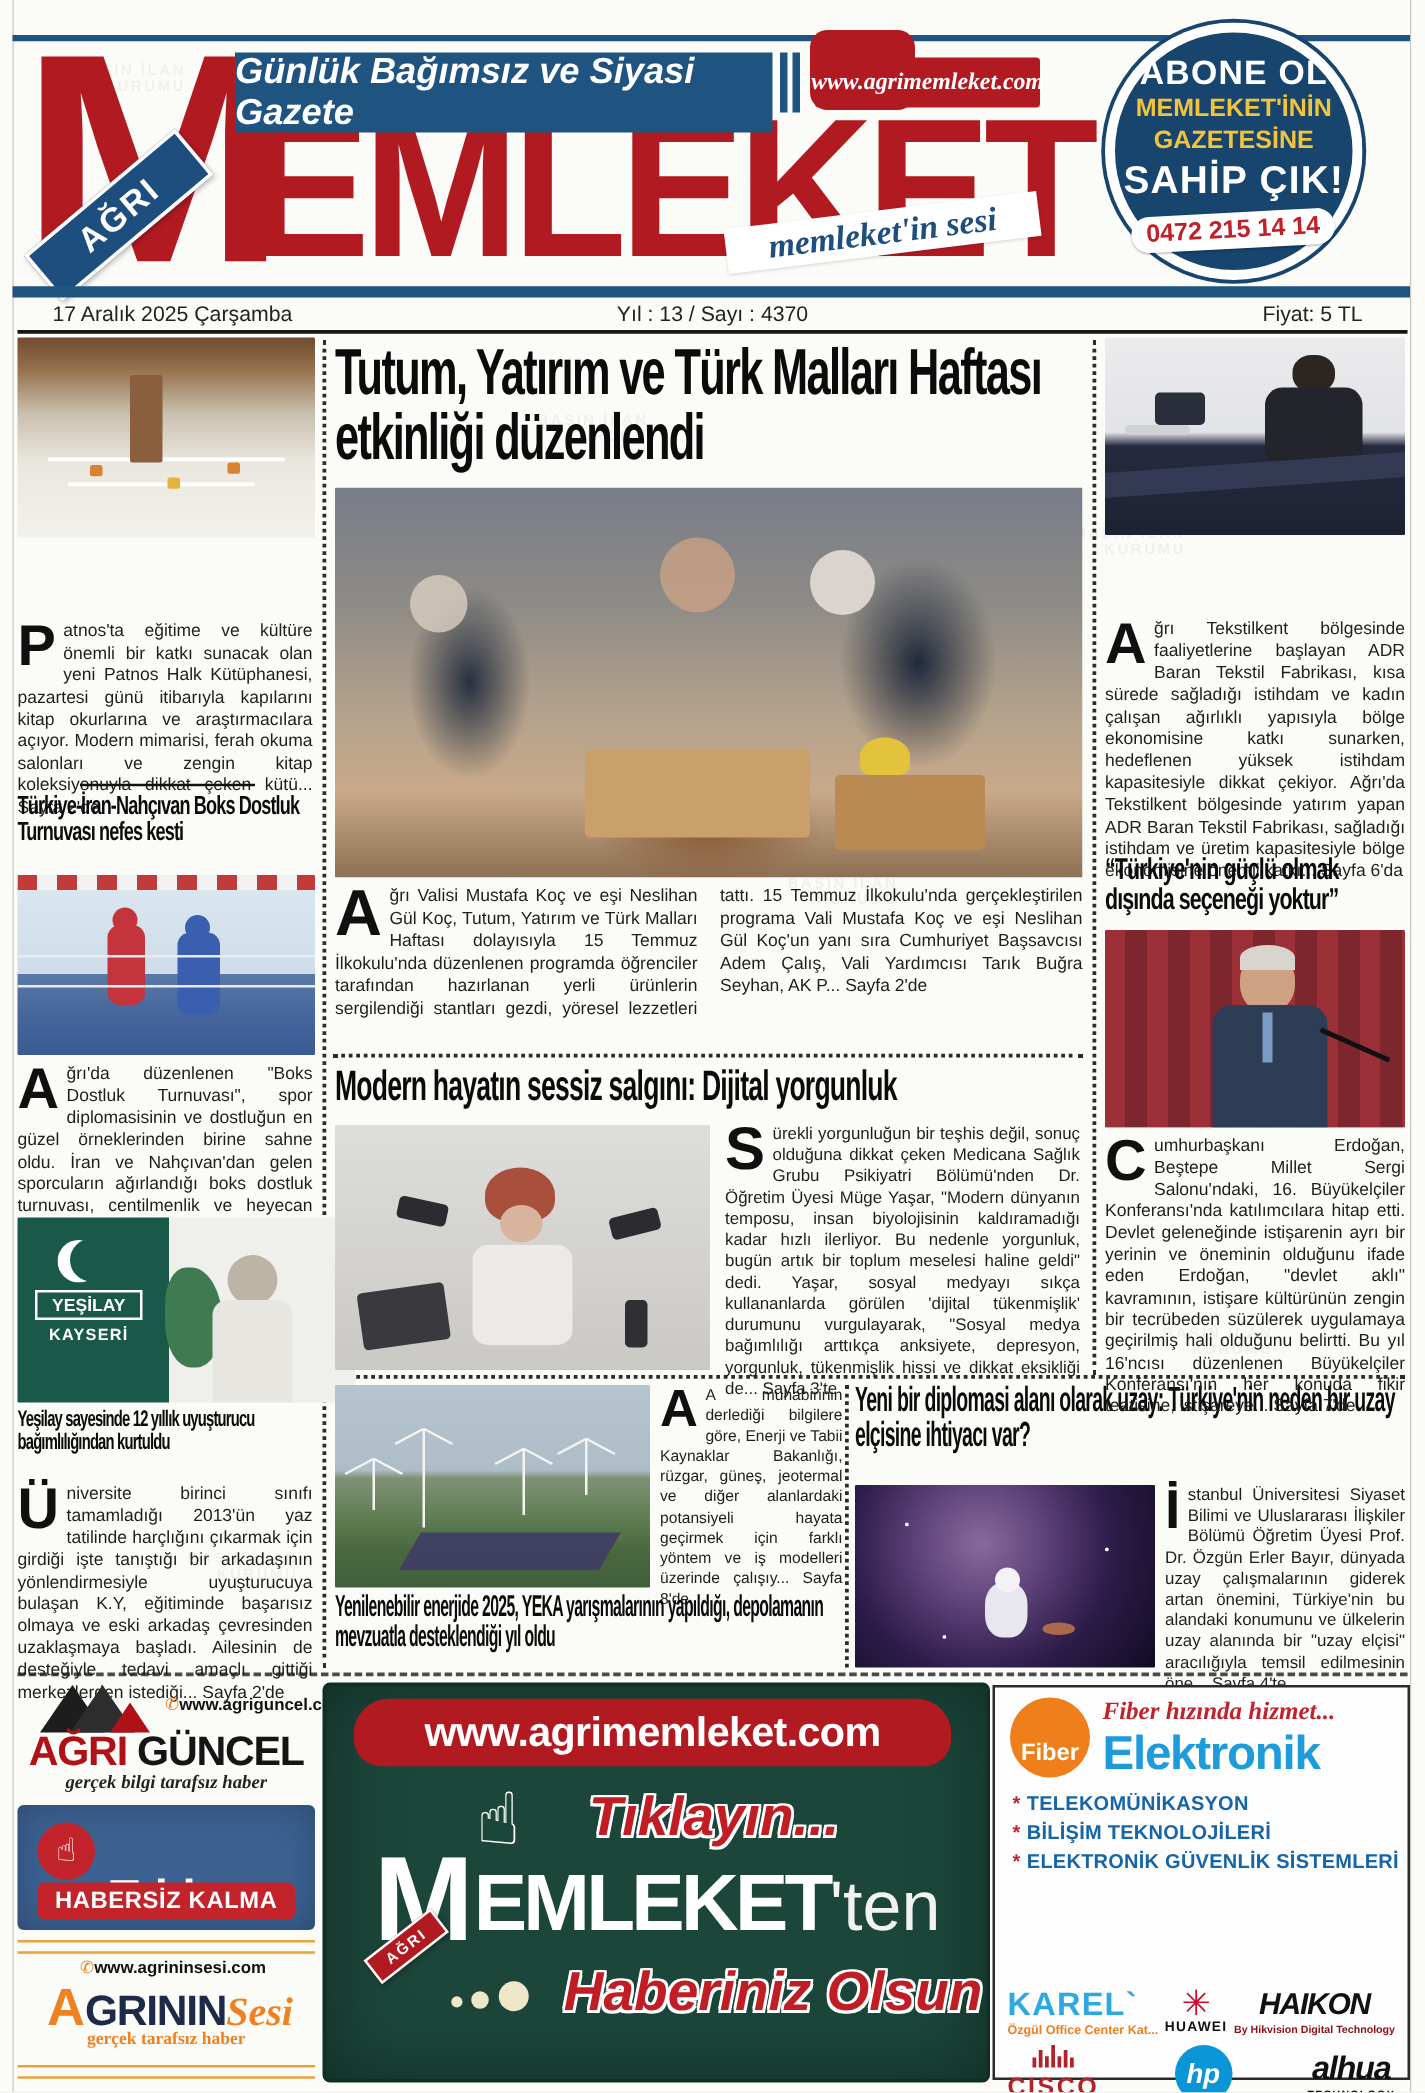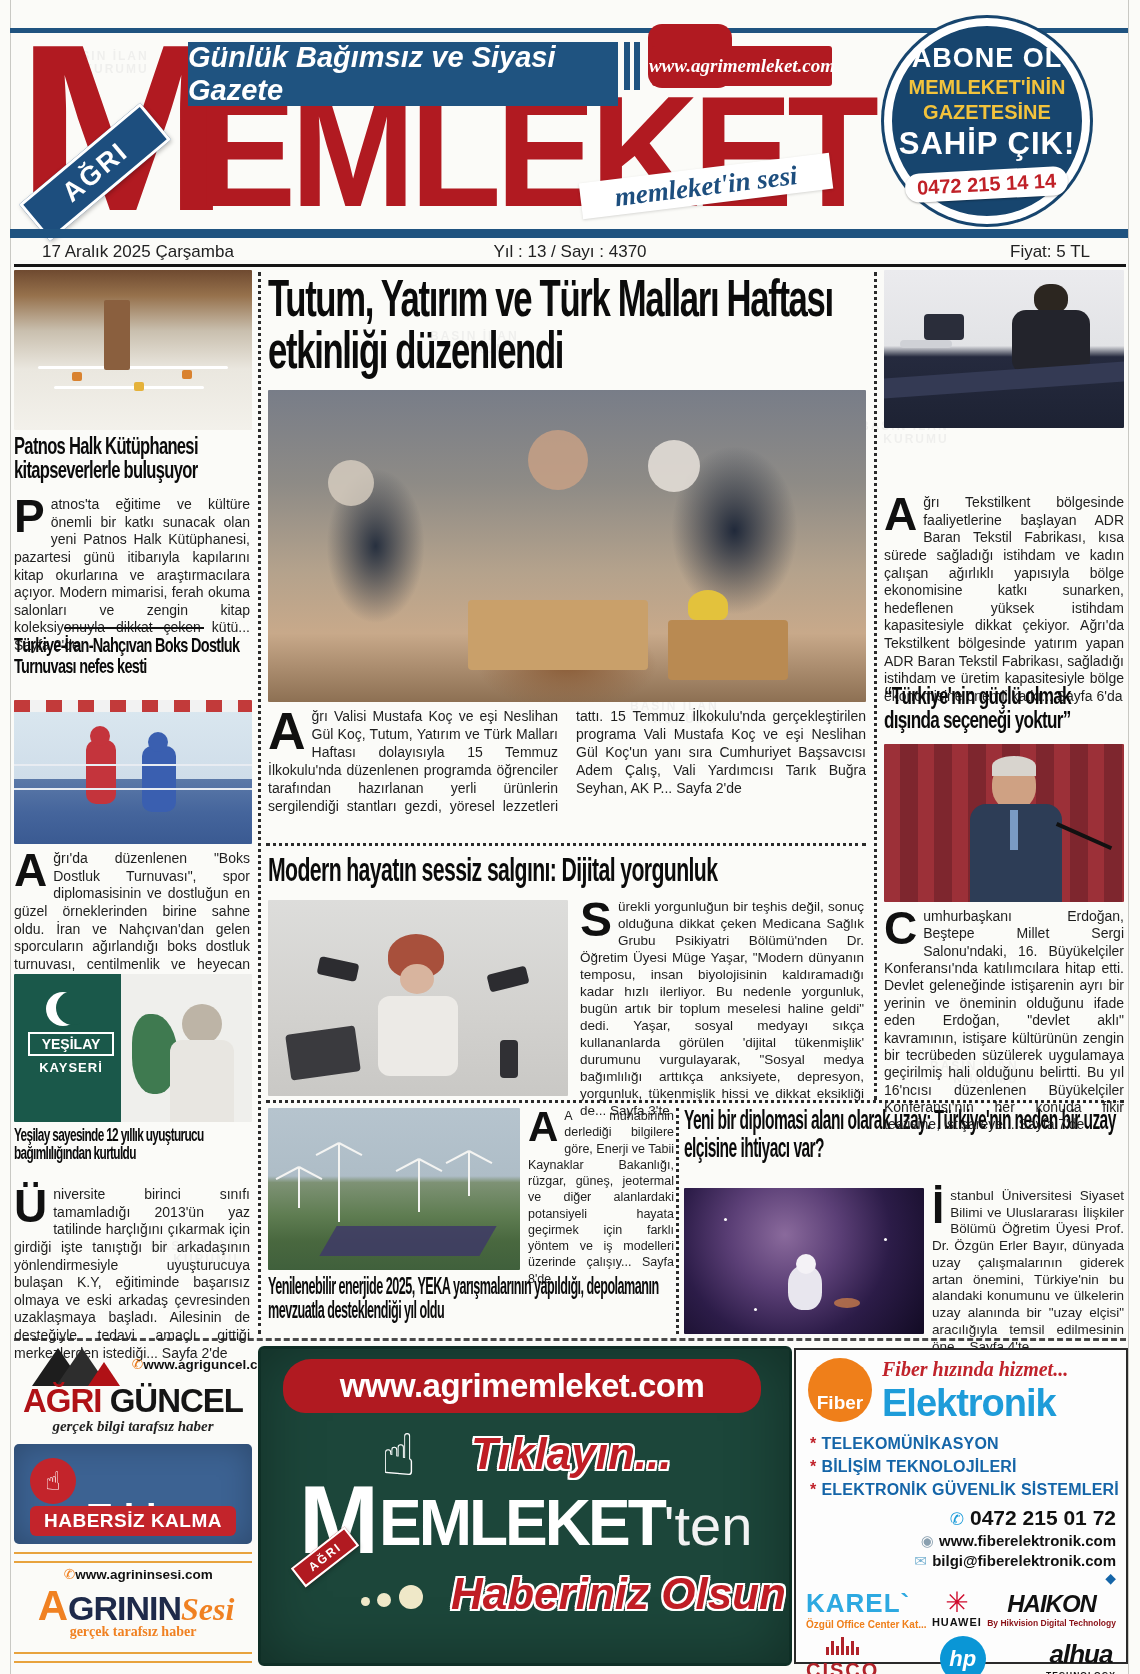--- a/index.html
+++ b/index.html
@@ -50,21 +50,21 @@
   .ph-library{background:linear-gradient(180deg,#6f4a30 0%,#96714c 16%,#c9bfae 38%,#eae7df 62%,#f3f1eb 100%);}
   .ph-library i{position:absolute;background:#d9822f;border-radius:2px;}
   .ph-boxing{background:linear-gradient(180deg,#dbe8f0 0%,#cfdde9 55%,#5b79a8 55%,#45659c 78%,#3a5a92 100%);}
   .ph-boxing .stripe{position:absolute;left:0;right:0;top:0;height:12px;
      background:repeating-linear-gradient(90deg,#c23a3a 0 16px,#f2f2f2 16px 32px);}
   .ph-event{background:
      radial-gradient(ellipse 90px 120px at 78% 45%,#20293a 0%,rgba(32,41,58,0) 70%),
      radial-gradient(ellipse 70px 110px at 18% 50%,#27303f 0%,rgba(39,48,63,0) 70%),
      radial-gradient(ellipse 120px 60px at 50% 88%,#8a5c37 0%,rgba(138,92,55,0) 75%),
      linear-gradient(180deg,#787d88 0%,#8e8b86 30%,#b4a28c 58%,#c8a98a 78%,#8d7053 100%);}
-  .ph-yesilay{background:linear-gradient(90deg,#1a584a 0 45%,#efefec 45% 100%);}
+  .ph-yesilay{background:linear-gradient(90deg,#1a584a 0 45%,#efefec 45% 100%);padding-left:32px;}
   .ph-digital{background:linear-gradient(180deg,#dddddb 0%,#d2d1ce 60%,#c9c8c5 100%);}
   .ph-wind{background:linear-gradient(180deg,#b6c4ce 0%,#aebdc7 42%,#7e9275 46%,#5f7d52 66%,#49683f 82%,#40603c 100%);}
   .turb{position:absolute;width:2px;background:#f4f4f2;}
   .turb:before,.turb:after{content:"";position:absolute;left:0;top:-1px;width:2px;height:26px;background:#f4f4f2;transform-origin:top center;}
   .turb:before{transform:rotate(62deg);}
   .turb:after{transform:rotate(-62deg);}
   .ph-textile{background:linear-gradient(180deg,#ebebee 0%,#e2e3e6 48%,#252a3e 55%,#1d2233 100%);}
   .ph-erdogan{background:
      repeating-linear-gradient(90deg,#9c3038 0 16px,#7e262e 16px 34px),
      linear-gradient(90deg,#8a2730 0 20%,#2b3831 20% 100%);
@@ -172,23 +172,20 @@
   <div class="hdash" style="left:14px;top:1338px;width:1112px;"></div>
 
   <div class="photo ph-library" style="left:14px;top:270px;width:238px;height:160px;">
     <i class="abs" style="left:24px;top:96px;width:190px;height:3px;background:#fff;"></i>
     <i class="abs" style="left:40px;top:116px;width:150px;height:3px;background:#fff;"></i>
     <i class="abs" style="left:58px;top:102px;width:10px;height:9px;background:#d9822f;"></i>
     <i class="abs" style="left:120px;top:112px;width:10px;height:9px;background:#e5b23a;"></i>
     <i class="abs" style="left:168px;top:100px;width:10px;height:9px;background:#d9822f;"></i>
     <i class="abs" style="left:90px;top:30px;width:26px;height:70px;background:#8a5f3e;"></i>
   </div>
-  <div class="headline" style="left:14px;top:434px;width:236px;">
-    <span class="cond" style="width:145%;transform:scaleX(.69);font-size:24px;">Patnos Halk Kütüphanesi kitapseverlerle buluşuyor</span>
-  </div>
   <p class="body" style="left:14px;top:496px;width:236px;font-size:14px;line-height:1.26;">
     <span class="dc" style="font-size:46px;">P</span><span>atnos'ta eğitime ve kültüre önemli bir katkı sunacak olan yeni Patnos Halk Kütüphanesi, pazartesi günü itibarıyla kapılarını kitap okurlarına ve araştırmacılara açıyor. Modern mimarisi, ferah okuma salonları ve zengin kitap koleksiyonuyla dikkat çeken kütü... Sayfa 2'de</span>
   </p>
   <div class="minirule" style="left:64px;top:627px;width:140px;"></div>
 
   <div class="headline" style="left:14px;top:634px;width:236px;">
     <span class="cond" style="width:145%;transform:scaleX(.69);font-size:21px;">Türkiye-İran-Nahçıvan Boks Dostluk Turnuvası nefes kesti</span>
   </div>
   <div class="photo ph-boxing" style="left:14px;top:700px;width:238px;height:144px;">
     <div class="stripe"></div>
@@ -359,26 +356,20 @@
   <div class="abs" style="left:794px;top:1348px;width:330px;height:312px;background:#fdfdfd;border:2px solid #2a2a2a;">
     <div class="blob" style="left:12px;top:8px;width:64px;height:64px;background:#ef7f1a;display:flex;align-items:flex-end;justify-content:center;">
       <span style="color:#fff;font-weight:800;font-size:19px;margin-bottom:8px;">Fiber</span>
     </div>
     <div class="abs" style="left:86px;top:8px;color:#c0232b;font-family:'Liberation Serif',serif;font-style:italic;font-weight:700;font-size:20px;">Fiber hızında hizmet...</div>
     <div class="abs" style="left:86px;top:32px;color:#1e9cd9;font-weight:800;font-size:38px;letter-spacing:-1px;">Elektronik</div>
     <div class="abs" style="left:14px;top:82px;">
       <div class="svc"><em>*</em><span>TELEKOMÜNİKASYON</span></div>
       <div class="svc"><em>*</em><span>BİLİŞİM TEKNOLOJİLERİ</span></div>
       <div class="svc"><em>*</em><span>ELEKTRONİK GÜVENLİK SİSTEMLERİ</span></div>
-    </div>
-    <div class="abs" style="right:10px;top:156px;text-align:right;">
-      <div style="font-weight:800;font-size:21px;color:#111;"><span class="icon" style="color:#1e9cd9;font-size:17px;">✆ </span><span>0472 215 01 72</span></div>
-      <div style="font-weight:700;font-size:15px;color:#111;margin-top:2px;"><span class="icon" style="color:#8aa0b0;">◉ </span><span>www.fiberelektronik.com</span></div>
-      <div style="font-weight:700;font-size:15px;color:#111;margin-top:2px;"><span class="icon" style="color:#7ab3d2;">✉ </span><span>bilgi@fiberelektronik.com</span></div>
-      <div class="icon" style="color:#1565a8;font-size:14px;">◆</div>
     </div>
     <div class="abs" style="left:10px;top:238px;width:310px;display:flex;flex-wrap:wrap;align-items:center;justify-content:space-between;row-gap:6px;">
       <div style="text-align:left;">
         <div style="color:#2da9e1;font-weight:800;font-size:26px;letter-spacing:1px;"><span>KAREL</span>`</div>
         <div style="color:#ef7f1a;font-size:10px;font-weight:700;">Özgül Office Center Kat...</div>
       </div>
       <div style="text-align:center;">
         <div class="icon" style="color:#cf0a2c;font-size:28px;line-height:.9;">✳</div>
         <div style="color:#111;font-weight:700;font-size:11px;letter-spacing:1px;">HUAWEI</div>
       </div>

